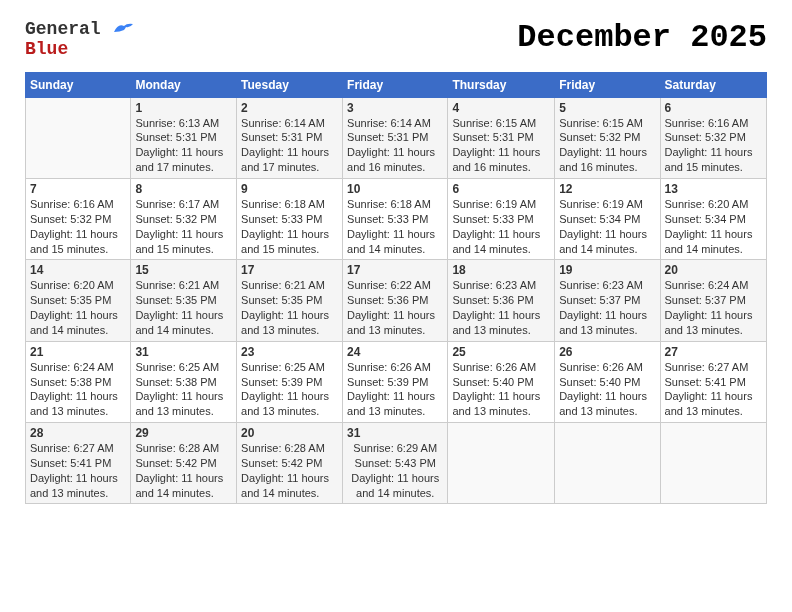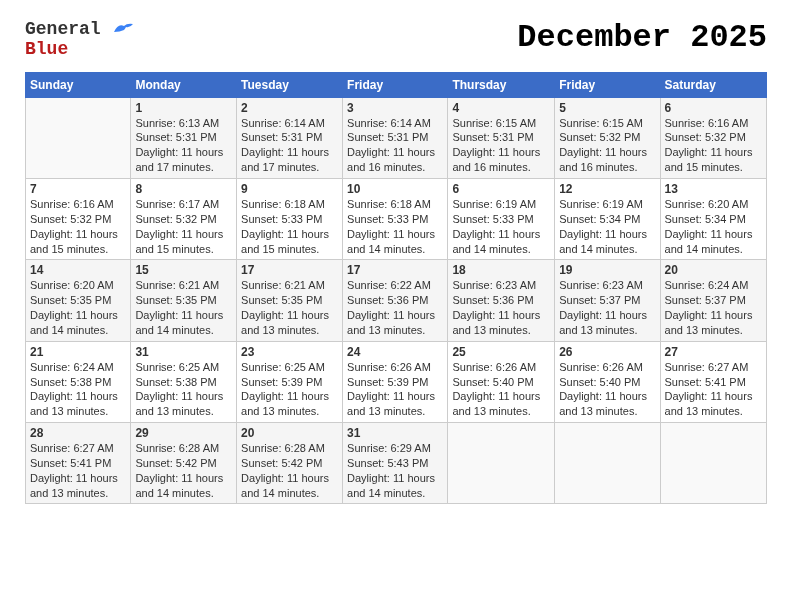--- a/index.html
+++ b/index.html
@@ -337,21 +337,21 @@
           </td>
           <td>
             <span class="day-number">20</span>
             <div class="day-info" style="white-space: pre-line;">Sunrise: 6:28 AM
 Sunset: 5:42 PM
 Daylight: 11 hours
 and 14 minutes.</div>
           </td>
           <td>
             <span class="day-number">31</span>
-            <div class="day-info" style="white-space: pre-line;">Sunrise: 6:29 AM
+            <div class="day-info" style="white-space: pre-line; text-align: center;">Sunrise: 6:29 AM
 Sunset: 5:43 PM
 Daylight: 11 hours
 and 14 minutes.</div>
           </td>
           <td class="empty-cell"></td>
           <td class="empty-cell"></td>
           <td class="empty-cell"></td>
         </tr>
       </tbody>
   </table>

